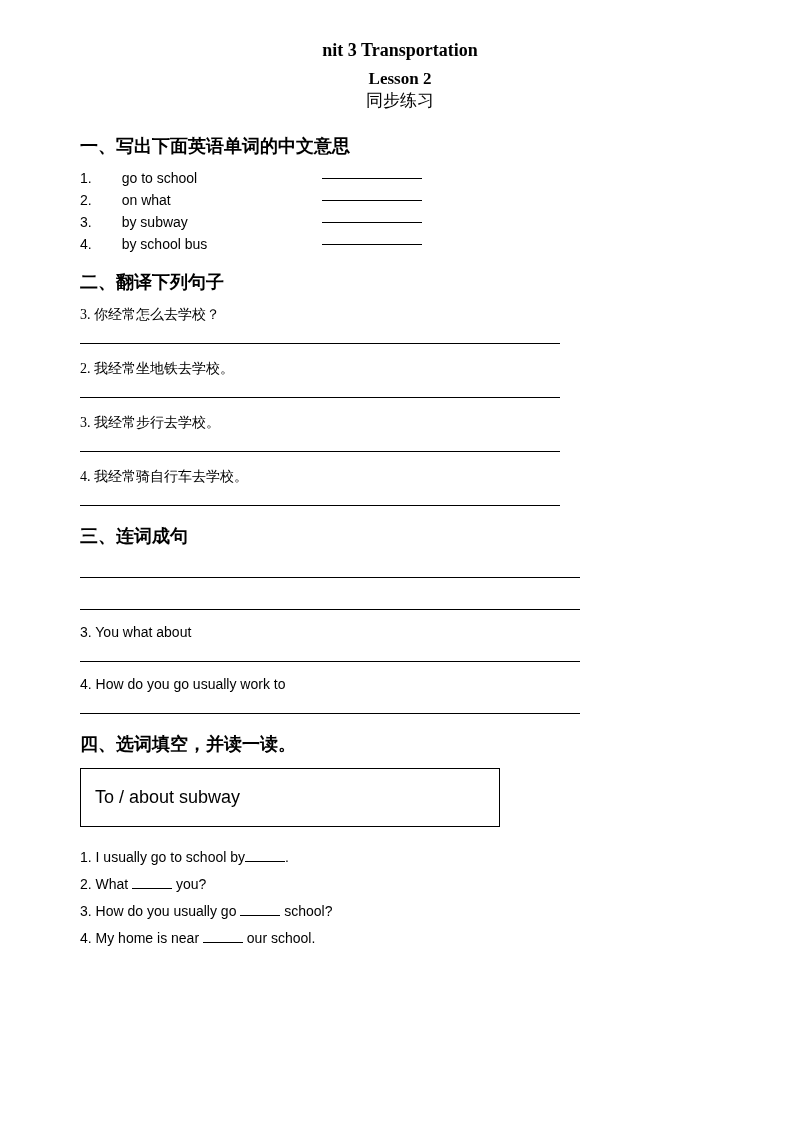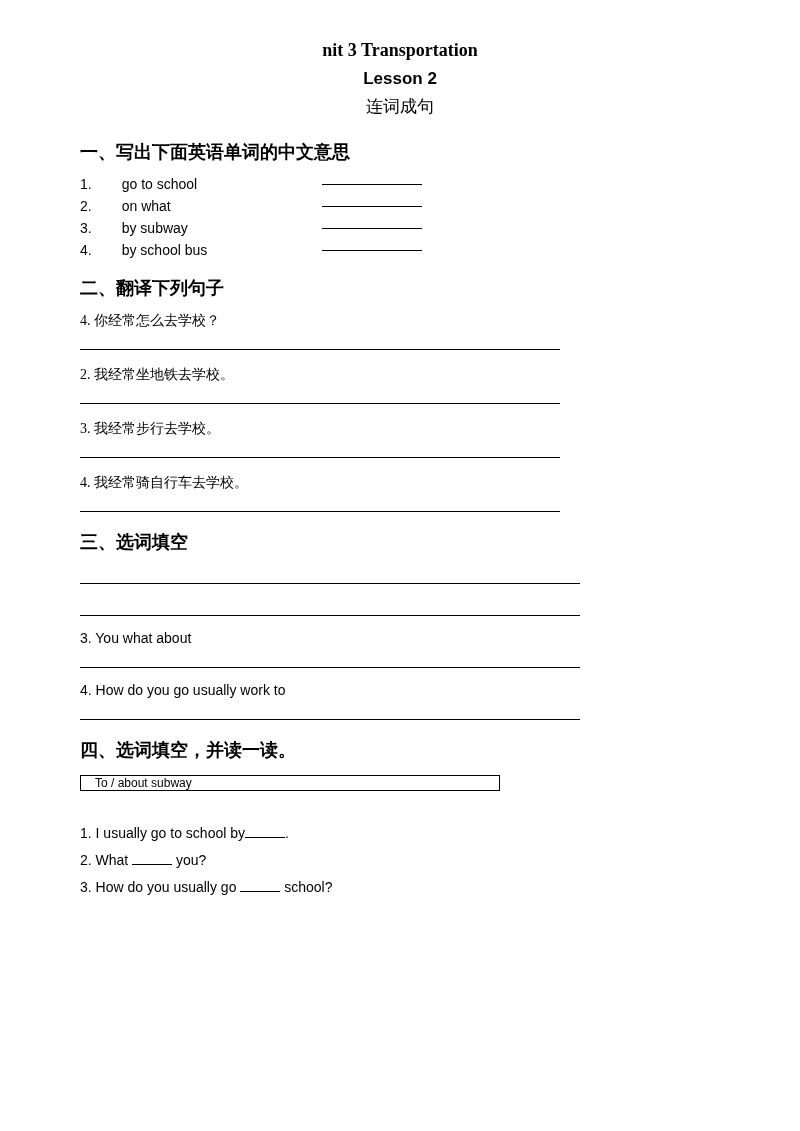--- a/index.html
+++ b/index.html
@@ -20,22 +20,21 @@
       text-align: center;
       font-weight: bold;
       font-size: 18px;
       font-family: Liberation Serif, serif;
       margin-bottom: 8px;
     }
     .lesson-title {
       text-align: center;
       font-weight: bold;
       font-size: 17px;
-      font-family: Liberation Sans, sans-serif;
-      margin-bottom: 6px;
+      font-family: Liberation Serif, serif;
     }
     .subtitle {
       text-align: center;
       font-size: 17px;
       margin-bottom: 22px;
     }
     .section-heading {
       font-size: 18px;
       font-weight: bold;
       margin-bottom: 12px;
@@ -79,24 +78,24 @@
     }
     .answer-line-long {
       border-bottom: 1px solid #000;
       width: 500px;
       height: 18px;
       margin-bottom: 14px;
       margin-top: 2px;
     }
     .word-box {
       border: 1px solid #000;
-      padding: 0 14px;
+      padding: 18px 14px;
       font-family: Arial, sans-serif;
-      font-size: 12px;
-      margin-bottom: 12px;
+      font-size: 18px;
+      margin-bottom: 0;
       display: inline-block;
       min-width: 420px;
     }
     .fill-item {
       font-family: Arial, sans-serif;
       font-size: 14px;
       margin-bottom: 8px;
     }
     .blank-fill {
       display: inline-block;
@@ -106,21 +105,21 @@
     }
     .section-four {
       margin-top: 16px;
     }
   </style>
 </head>
 <body>
 
 <div class="page-title">nit 3 Transportation</div>
 <div class="lesson-title">Lesson 2</div>
-<div class="subtitle">连词成句</div>
+<div class="subtitle">同步练习</div>
 
 <div class="section-block">
   <div class="section-heading">一、写出下面英语单词的中文意思</div>
   <div class="vocab-item">
     <span>1.</span>
     <span class="vocab-label">go to school</span>
     <span class="blank-line-short"></span>
   </div>
   <div class="vocab-item">
     <span>2.</span>
@@ -134,32 +133,32 @@
   </div>
   <div class="vocab-item">
     <span>4.</span>
     <span class="vocab-label">by school bus</span>
     <span class="blank-line-short"></span>
   </div>
 </div>
 
 <div class="section-block">
   <div class="section-heading">二、翻译下列句子</div>
-  <div class="translation-item">4. 你经常怎么去学校？</div>
+  <div class="translation-item">3. 你经常怎么去学校？</div>
   <div class="answer-line"></div>
   <div class="translation-item">2. 我经常坐地铁去学校。</div>
   <div class="answer-line"></div>
   <div class="translation-item">3. 我经常步行去学校。</div>
   <div class="answer-line"></div>
   <div class="translation-item">4. 我经常骑自行车去学校。</div>
   <div class="answer-line"></div>
 </div>
 
 <div class="section-block">
-  <div class="section-heading">三、选词填空</div>
+  <div class="section-heading">三、连词成句</div>
   <div class="answer-line-long"></div>
   <div class="answer-line-long"></div>
   <div class="connect-item">3. You what about</div>
   <div class="answer-line-long"></div>
   <div class="connect-item">4. How do you go usually work to</div>
   <div class="answer-line-long"></div>
 </div>
 
 <div class="section-block section-four">
   <div class="section-heading">四、选词填空，并读一读。</div>
@@ -167,14 +166,17 @@
   <div style="margin-top:19px;">
     <div class="fill-item">
       1. I usually go to school by<span class="blank-fill"></span>.
     </div>
     <div class="fill-item">
       2. What <span class="blank-fill"></span> you?
     </div>
     <div class="fill-item">
       3. How do you usually go <span class="blank-fill"></span> school?
     </div>
+    <div class="fill-item">
+      4. My home is near <span class="blank-fill"></span> our school.
+    </div>
   </div>
 </div>
 
 </body></html>

